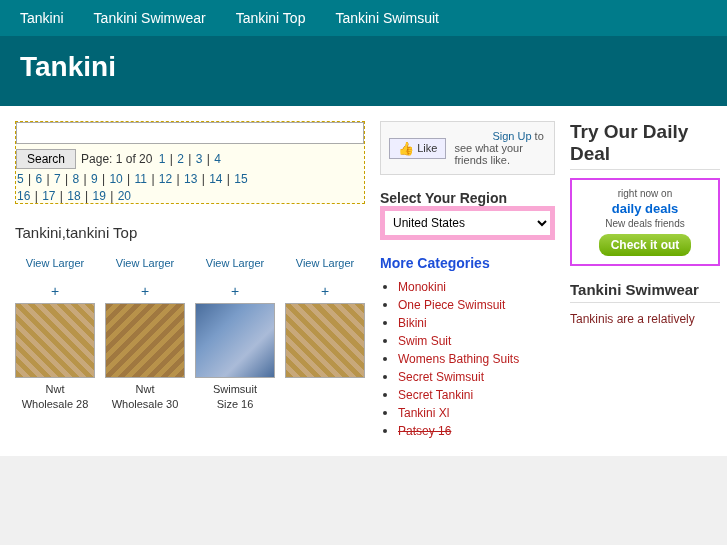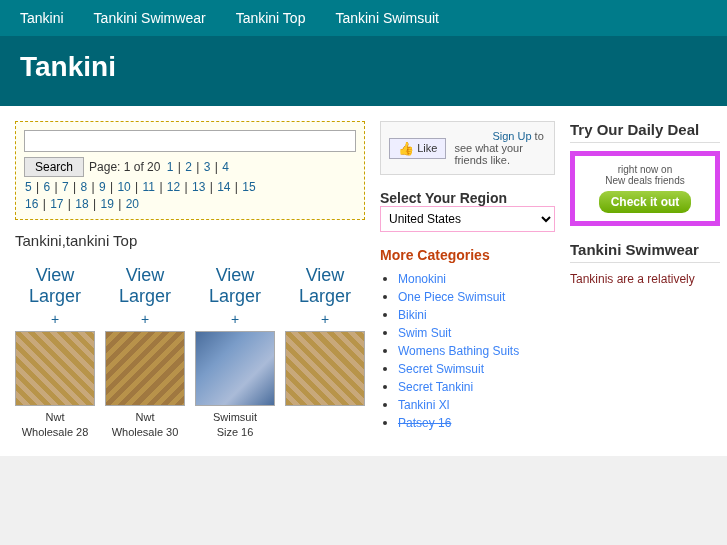--- a/index.html
+++ b/index.html
@@ -45,22 +45,22 @@
 
     
     #left-col {
       flex: 0 0 300px;
     }
 
     
     #search-box {
       border: 1px dashed #c8a000;
       background: #fffef0;
-      padding: 8px;
-      margin-bottom: 12px;
+      padding: 0;
+      margin-bottom: 20px;
     }
     #search-box input {
       width: 100%;
       border: 1px solid #aaa;
       padding: 3px 5px;
       font-size: 12px;
       margin-bottom: 5px;
     }
     #search-box .search-row {
       display: flex;
@@ -93,22 +93,22 @@
     }
     .product-item {
       flex: 1;
       text-align: center;
       font-size: 11px;
     }
     .product-item a {
       color: #1a6496;
       text-decoration: none;
       display: block;
-      margin-bottom: 4px;
-      font-size: 18px;
+      margin-bottom: 14px;
+      font-size: 11px;
     }
     .product-img {
       width: 80px;
       height: 75px;
       background: #c8a97a;
       margin: 4px auto;
       display: block;
       border: 1px solid #aaa;
       position: relative;
       overflow: hidden;
@@ -148,41 +148,41 @@
     
     #region-selector { margin-bottom: 15px; }
     #region-selector h3 {
       font-size: 14px;
       font-weight: bold;
       color: #333;
     }
     #region-selector select {
       width: 100%;
       padding: 4px;
-      border: 1px solid #f9a8d4;
+      border: 5px solid #f9a8d4;
       font-size: 12px;
       background: #fff;
     }
 
     
     #more-categories h3 {
       font-size: 14px;
       font-weight: bold;
       margin-bottom: 8px;
-      color: #c2410c;
+      color: #1d4ed8;
     }
     #more-categories ul {
       list-style: disc;
       padding-left: 18px;
     }
     #more-categories ul li {
       margin-bottom: 3px;
     }
     #more-categories ul li a {
-      color: #3b82f6;
+      color: #b91c1c;
       text-decoration: none;
       font-size: 12px;
     }
 
     
     #right-col {
       flex: 1;
       min-width: 150px;
     }
 
@@ -213,29 +213,29 @@
       align-items: center;
       justify-content: center;
       color: #fff;
       font-size: 10px;
       font-weight: bold;
     }
 
     
     #daily-deal { margin-bottom: 15px; }
     #daily-deal h3 {
-      font-size: 15px;
+      font-size: 19px;
       font-weight: bold;
       margin-bottom: 8px;
       color: #333;
       border-bottom: 1px solid #ddd;
       padding-bottom: 4px;
     }
     .ebay-deals-box {
-      border: 5px solid #d946ef;
+      border: 2px solid #d946ef;
       padding: 8px;
       text-align: center;
       font-size: 11px;
       background: #fff;
     }
     .ebay-deals-box .right-now { font-size: 10px; color: #555; }
     .ebay-logo {
       font-size: 18px;
       font-weight: bold;
       color: #333;
@@ -425,20 +425,21 @@
     </div>
   </div>
 
   <div id="right-col">
 
 
     <div id="daily-deal">
       <h3>Try Our Daily Deal</h3>
       <div class="ebay-deals-box">
         <div class="right-now">right now on</div>
+        <div class="daily-deals-text">daily deals</div>
         <div class="new-deals-text">New deals friends</div>
         <button class="check-it-btn">Check it out</button>
       </div>
     </div>
 
     <div id="tankini-swimwear">
       <h3>Tankini Swimwear</h3>
       <p>Tankinis are a relatively</p>
     </div>
 

